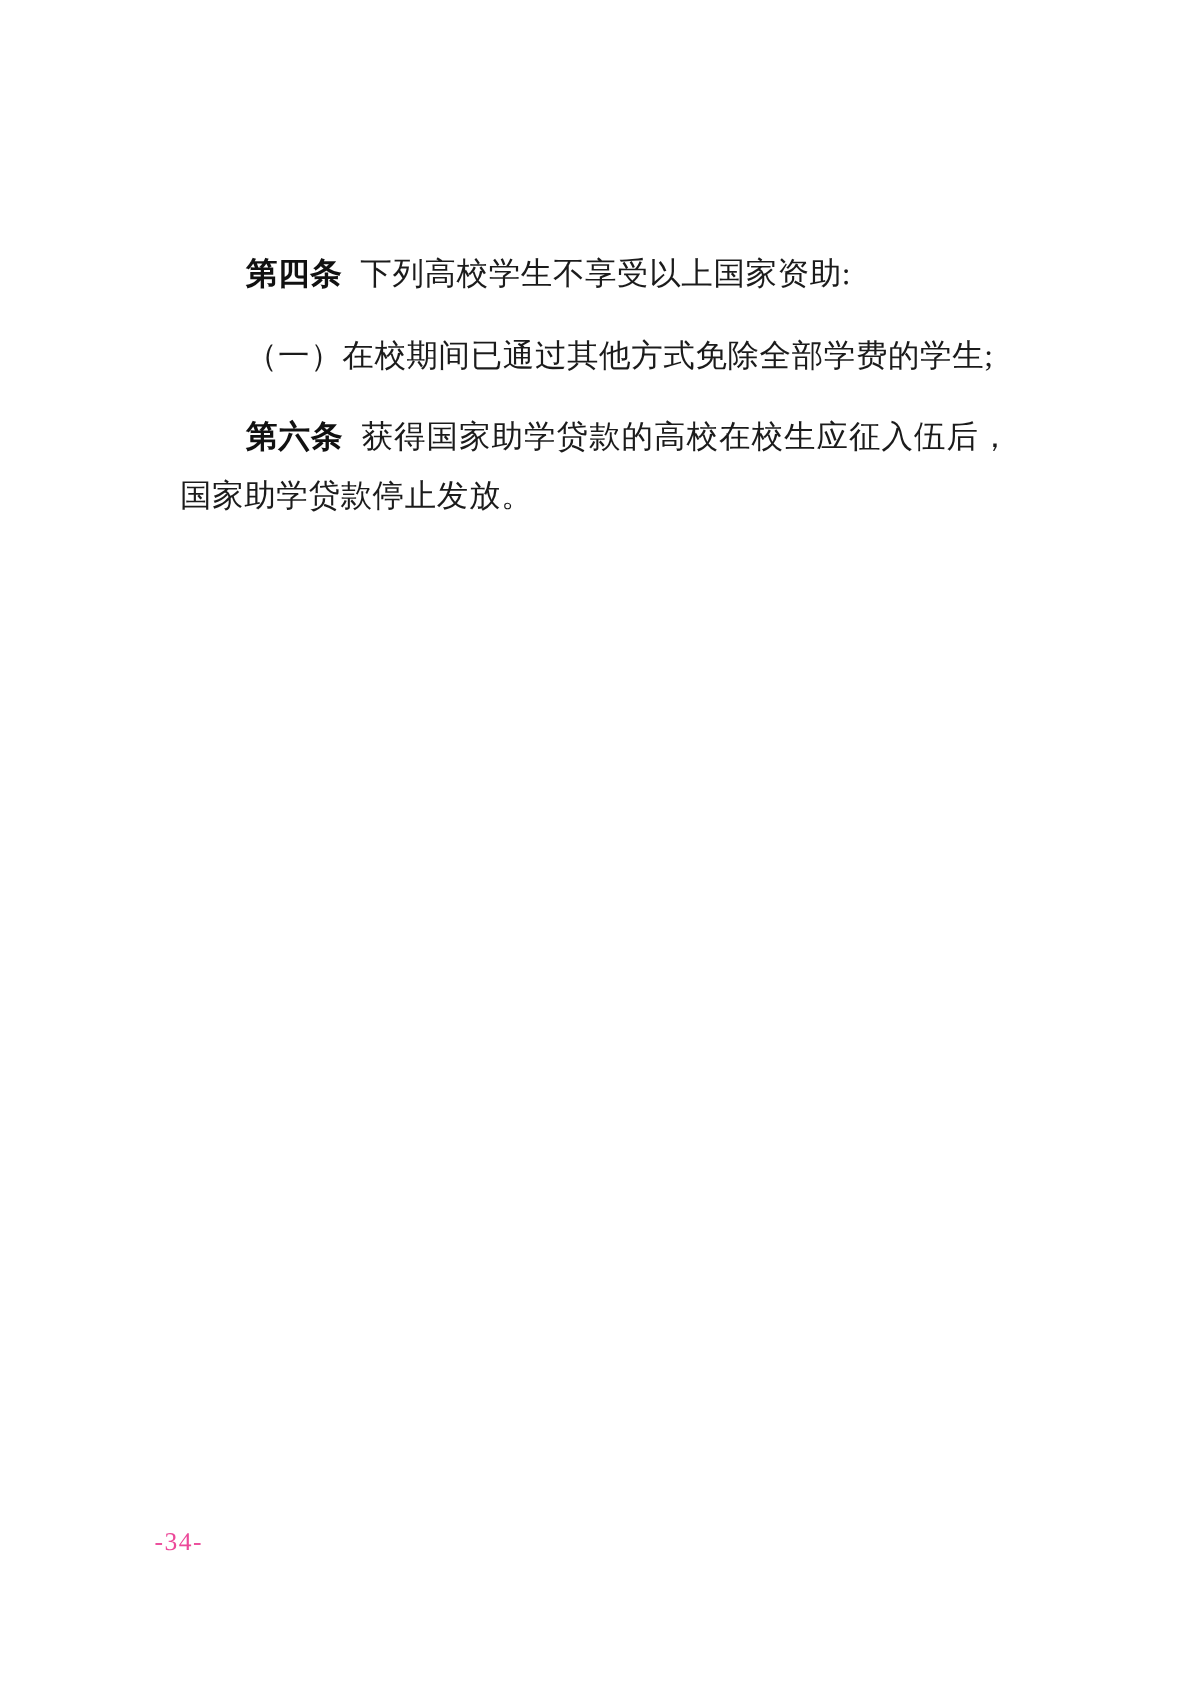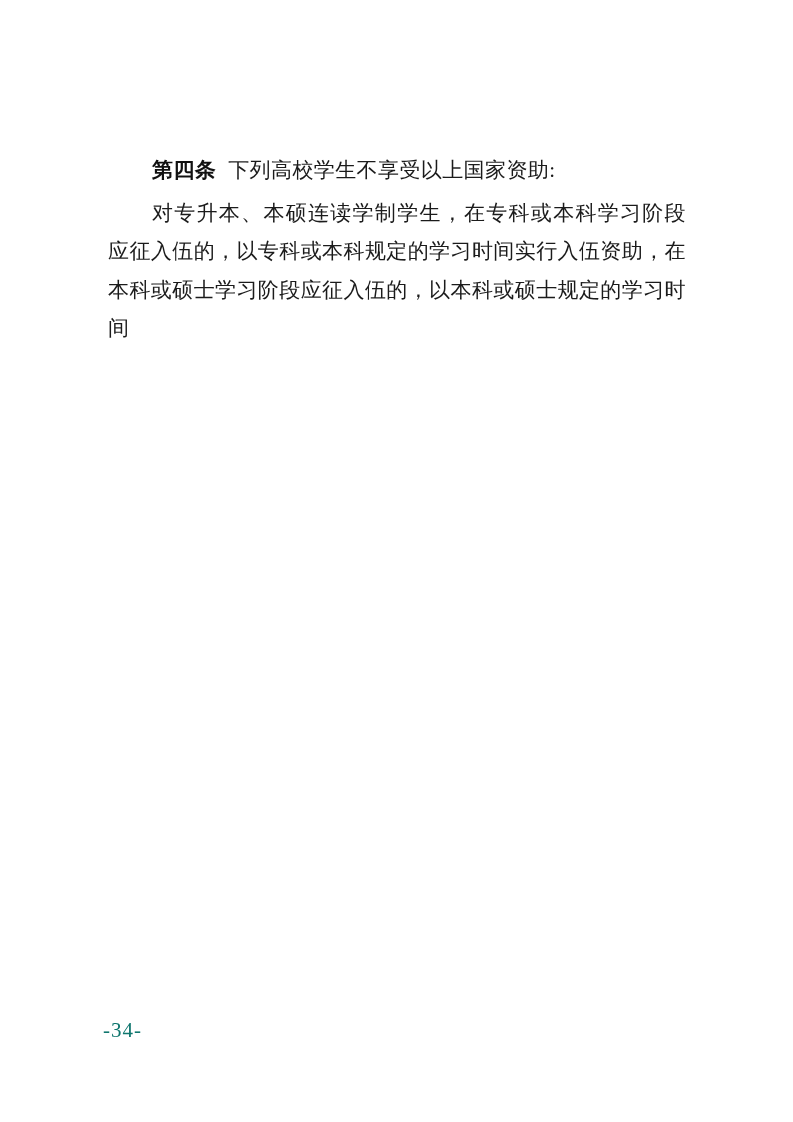--- a/index.html
+++ b/index.html
@@ -17,21 +17,21 @@
     font-family: "Liberation Serif", "DejaVu Serif", serif;
   }
   .doc-body {
     position: absolute;
     left: 104px;
     top: 147px;
     width: 586px;
     color: #1b1b1b;
   }
   .doc-body p {
-    margin: 4px;
+    margin: 16px;
     padding: 0;
     font-size: 21px;
     line-height: 38.5px;
     text-align: justify;
     text-justify: inter-ideograph;
     text-indent: 44px;
     letter-spacing: 0.4px;
   }
   .para-head {
     font-weight: 700;
@@ -39,32 +39,35 @@
     color: #111111;
   }
   .para-head:empty {
     display: none;
     padding: 0;
   }
   .page-number {
     position: absolute;
     left: 103px;
     top: 1018px;
-    font-size: 21px;
+    font-size: 17px;
     letter-spacing: 1px;
-    color: #0f766e;
+    color: #ec4899;
     font-family: "Liberation Serif", "DejaVu Serif", serif;
   }
 </style>
 </head>
 <body>
 
 <div class="page">
   <div class="doc-body">
     <p>
       <span class="para-head">第四条</span><span>下列高校学生不享受以上国家资助:</span>
     </p>
     <p>
-      <span>对专升本、本硕连读学制学生，在专科或本科学习阶段应征入伍的，以专科或本科规定的学习时间实行入伍资助，在本科或硕士学习阶段应征入伍的，以本科或硕士规定的学习时间</span>
+      <span>（一）在校期间已通过其他方式免除全部学费的学生;</span>
+    </p>
+    <p>
+      <span class="para-head">第六条</span><span>获得国家助学贷款的高校在校生应征入伍后，国家助学贷款停止发放。</span>
     </p>
   </div>
   <div class="page-number">-34-</div>
 </div>
 
 </body></html>

